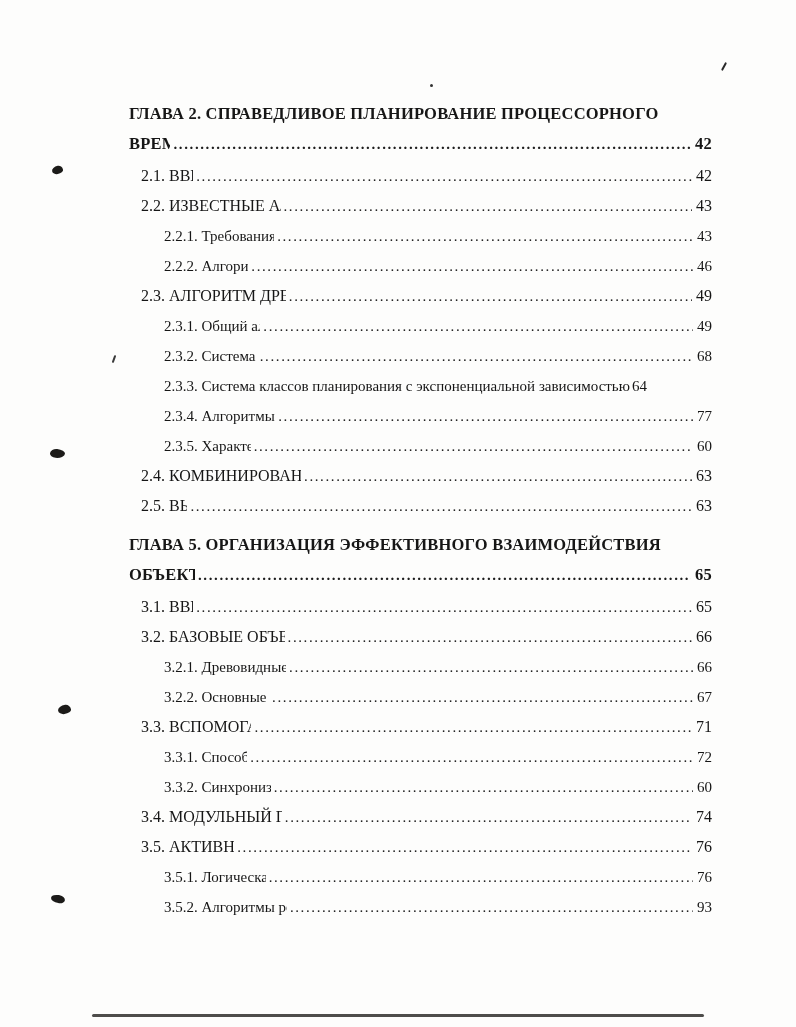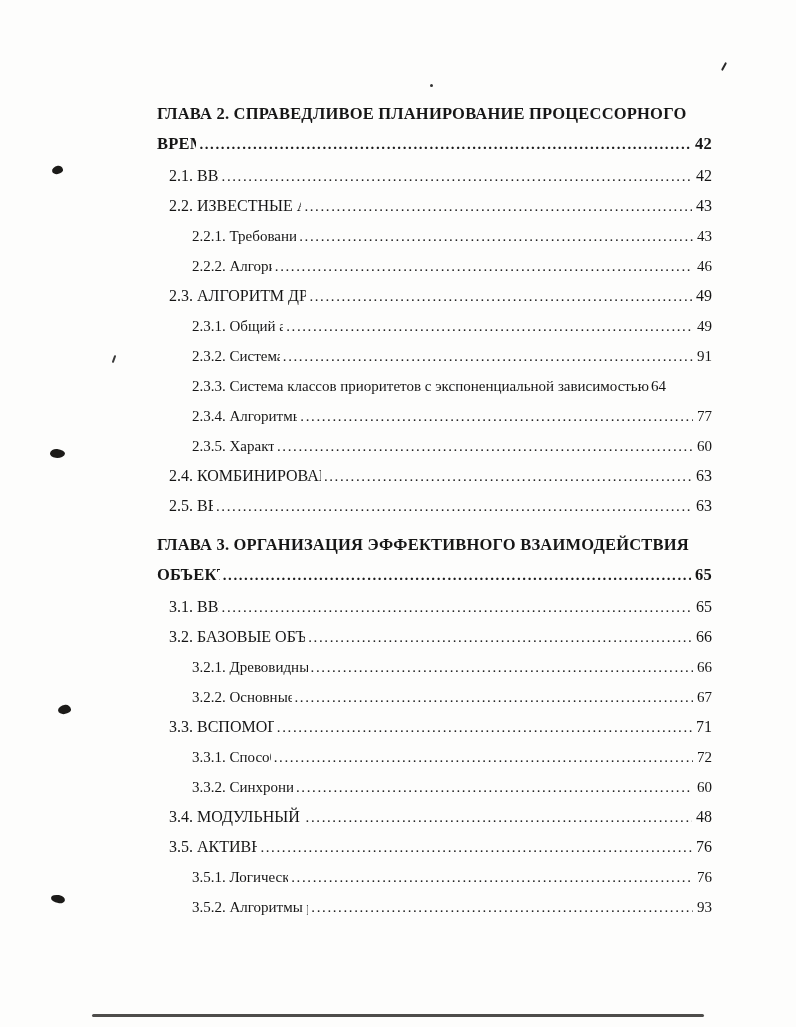--- a/index.html
+++ b/index.html
@@ -26,21 +26,21 @@
     line-height: 30px;
     white-space: nowrap;
   }
   .entry.chapter { font-weight: 700; font-size: 16.5px; letter-spacing: 0.2px; }
   .entry.chapter:not(:first-child) { margin-top: 9px; }
   .entry.chapter { margin-bottom: 2px; }
   .entry.l1 { font-size: 16px; }
   .entry.l1 .line { padding-left: 12px; }
   .entry.l2 { font-size: 15px; }
   .entry.l2 .line { padding-left: 35px; }
-  .title { flex: 0 1 auto; overflow: hidden; margin-left: 28px; }
+  .title { flex: 0 1 auto; overflow: hidden; }
   .leader {
     flex: 1 1 auto;
     overflow: hidden;
     margin: 0 2px 0 3px;
     min-width: 0;
   }
   .leader::after {
     content: "........................................................................................................................................................................................................";
     letter-spacing: 1.6px;
     font-size: 15px;
@@ -129,26 +129,26 @@
         <div class="line">
           <span class="title">2.3.1. Общий алгоритм планирования</span>
           <span class="leader"></span>
           <span class="pagenum">49</span>
         </div>
       </div>
       <div class="entry l2">
         <div class="line">
           <span class="title">2.3.2. Система классов приоритетов</span>
           <span class="leader"></span>
-          <span class="pagenum">91</span>
-        </div>
-      </div>
-      <div class="entry l2">
-        <div class="line">
-          <span class="title">2.3.3. Система классов приоритетов с экспоненциальной зависимостью</span>
+          <span class="pagenum">68</span>
+        </div>
+      </div>
+      <div class="entry l2">
+        <div class="line">
+          <span class="title">2.3.3. Система классов планирования с экспоненциальной зависимостью</span>
           <span class="pagenum">64</span>
         </div>
       </div>
       <div class="entry l2">
         <div class="line">
           <span class="title">2.3.4. Алгоритмы работы с системой классов</span>
           <span class="leader"></span>
           <span class="pagenum">77</span>
         </div>
       </div>
@@ -168,21 +168,21 @@
       </div>
       <div class="entry l1">
         <div class="line">
           <span class="title">2.5. ВЫВОДЫ</span>
           <span class="leader"></span>
           <span class="pagenum">63</span>
         </div>
       </div>
       <div class="entry chapter">
         <div class="line">
-          <span class="title">ГЛАВА 3. ОРГАНИЗАЦИЯ ЭФФЕКТИВНОГО ВЗАИМОДЕЙСТВИЯ</span>
+          <span class="title">ГЛАВА 5. ОРГАНИЗАЦИЯ ЭФФЕКТИВНОГО ВЗАИМОДЕЙСТВИЯ</span>
         </div>
         <div class="line">
           <span class="title">ОБЪЕКТОВ ЯДРА</span>
           <span class="leader"></span>
           <span class="pagenum">65</span>
         </div>
       </div>
       <div class="entry l1">
         <div class="line">
           <span class="title">3.1. ВВЕДЕНИЕ</span>
@@ -229,21 +229,21 @@
         <div class="line">
           <span class="title">3.3.2. Синхронизация и борьба с тупиками</span>
           <span class="leader"></span>
           <span class="pagenum">60</span>
         </div>
       </div>
       <div class="entry l1">
         <div class="line">
           <span class="title">3.4. МОДУЛЬНЫЙ ПОДХОД К РЕАЛИЗАЦИИ ЯДРА</span>
           <span class="leader"></span>
-          <span class="pagenum">48</span>
+          <span class="pagenum">74</span>
         </div>
       </div>
       <div class="entry l1">
         <div class="line">
           <span class="title">3.5. АКТИВНЫЙ ИНТЕРФЕЙС</span>
           <span class="leader"></span>
           <span class="pagenum">76</span>
         </div>
       </div>
       <div class="entry l2">

